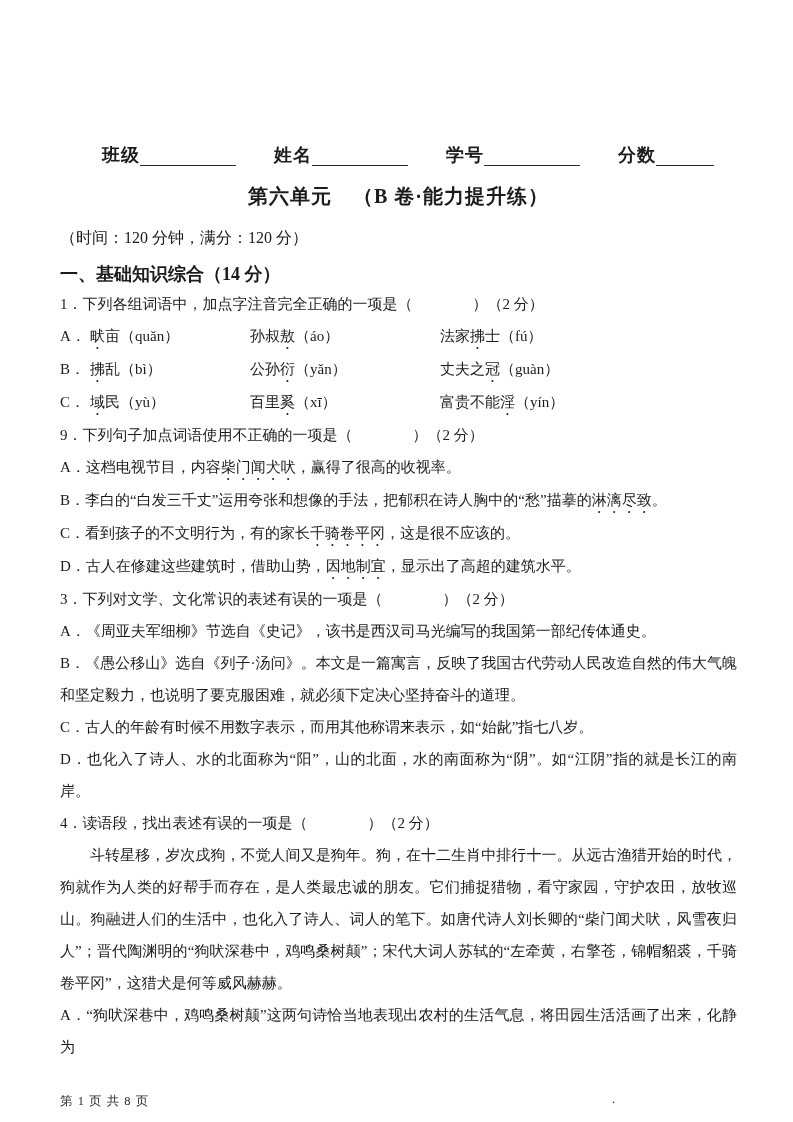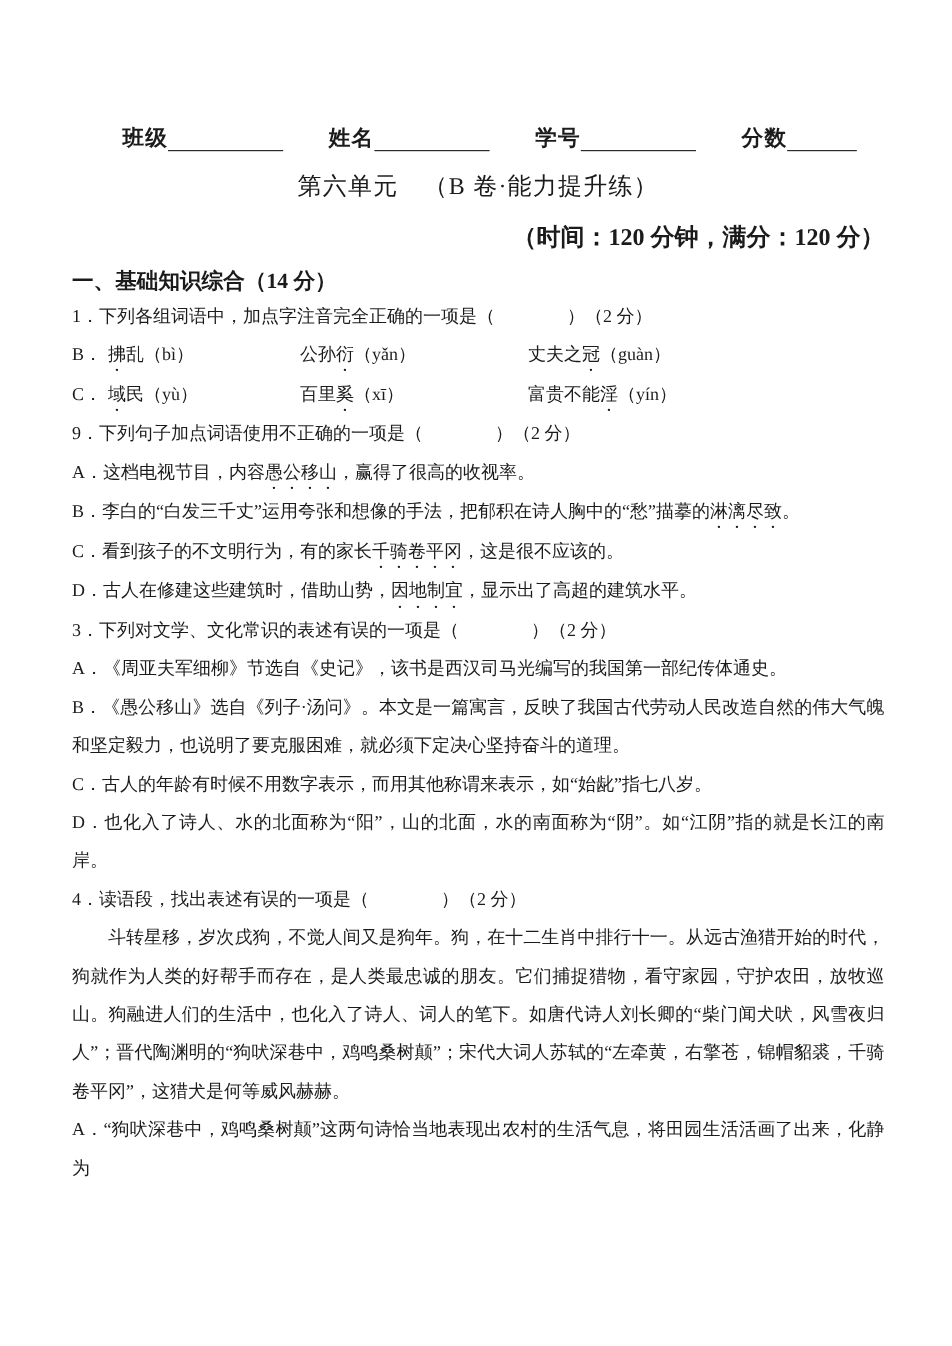--- a/index.html
+++ b/index.html
@@ -20,49 +20,50 @@
     padding: 100px 56px 0 60px;
     overflow: hidden;
   }
   
   .header-row {
     display: flex;
     align-items: flex-end;
     padding-left: 42px;
     height: 26px;
     white-space: nowrap;
+    margin-top: 40px;
   }
   .hg { display: inline-flex; align-items: flex-end; margin-right: 38px; }
   .hlabel {
     font-weight: 700;
     font-size: 18px;
     letter-spacing: 1px;
     line-height: 22px;
   }
   .hblank {
     display: inline-block;
     border-bottom: 1.5px solid #2a2a2a;
     height: 20px;
   }
   .w-long { width: 96px; }
   .w-short { width: 58px; }
 
   .title {
     margin: 14px 0 0 0;
     text-align: center;
     font-size: 20px;
-    font-weight: 400;
+    font-weight: 700;
     line-height: 32px;
     letter-spacing: 1px;
   }
   .subtitle {
     margin: 14px 0 0 0;
-    text-align: right;
-    font-size: 20px;
-    font-weight: 700;
+    text-align: left;
+    font-size: 16px;
+    font-weight: 400;
     line-height: 24px;
   }
   .section {
     margin: 10px 0 0 0;
     font-size: 18px;
     font-weight: 700;
     line-height: 28px;
   }
   .line {
     margin: 0;
@@ -119,36 +120,43 @@
       <span class="hblank w-short"></span>
     </span>
   </div>
 
   <h1 class="title">第六单元　（B 卷·能力提升练）</h1>
   <div class="subtitle">（时间：120 分钟，满分：120 分）</div>
   <div class="section">一、基础知识综合（14 分）</div>
 
   <p class="line">1．下列各组词语中，加点字注音完全正确的一项是（　　　　）（2 分）</p>
   <p class="line">
+    <span class="letter">A．</span><span class="pitem w-a"><em class="emph">畎</em>亩（quǎn）</span><span class="pitem w-b">孙叔<em class="emph">敖</em>（áo）</span><span class="pitem">法家<em class="emph">拂</em>士（fú）</span>
+  </p>
+  <p class="line">
     <span class="letter">B．</span><span class="pitem w-a"><em class="emph">拂</em>乱（bì）</span><span class="pitem w-b">公孙<em class="emph">衍</em>（yǎn）</span><span class="pitem">丈夫之<em class="emph">冠</em>（guàn）</span>
   </p>
   <p class="line">
     <span class="letter">C．</span><span class="pitem w-a"><em class="emph">域</em>民（yù）</span><span class="pitem w-b">百里<em class="emph">奚</em>（xī）</span><span class="pitem">富贵不能<em class="emph">淫</em>（yín）</span>
   </p>
 
   <p class="line">9．下列句子加点词语使用不正确的一项是（　　　　）（2 分）</p>
-  <p class="line">A．这档电视节目，内容<em class="emph">愚公移山</em>，赢得了很高的收视率。</p>
+  <p class="line">A．这档电视节目，内容<em class="emph">柴门闻犬吠</em>，赢得了很高的收视率。</p>
   <p class="line">B．李白的“白发三千丈”运用夸张和想像的手法，把郁积在诗人胸中的“愁”描摹的<em class="emph">淋漓尽致</em>。</p>
   <p class="line">C．看到孩子的不文明行为，有的家长<em class="emph">千骑卷平冈</em>，这是很不应该的。</p>
   <p class="line">D．古人在修建这些建筑时，借助山势，<em class="emph">因地制宜</em>，显示出了高超的建筑水平。</p>
 
   <p class="line">3．下列对文学、文化常识的表述有误的一项是（　　　　）（2 分）</p>
   <p class="line">A．《周亚夫军细柳》节选自《史记》，该书是西汉司马光编写的我国第一部纪传体通史。</p>
   <p class="line just">B．《愚公移山》选自《列子·汤问》。本文是一篇寓言，反映了我国古代劳动人民改造自然的伟大气魄和坚定毅力，也说明了要克服困难，就必须下定决心坚持奋斗的道理。</p>
   <p class="line">C．古人的年龄有时候不用数字表示，而用其他称谓来表示，如“始龀”指七八岁。</p>
   <p class="line just">D．也化入了诗人、水的北面称为“阳”，山的北面，水的南面称为“阴”。如“江阴”指的就是长江的南岸。</p>
 
   <p class="line">4．读语段，找出表述有误的一项是（　　　　）（2 分）</p>
   <p class="line just para">斗转星移，岁次戌狗，不觉人间又是狗年。狗，在十二生肖中排行十一。从远古渔猎开始的时代，狗就作为人类的好帮手而存在，是人类最忠诚的朋友。它们捕捉猎物，看守家园，守护农田，放牧巡山。狗融进人们的生活中，也化入了诗人、词人的笔下。如唐代诗人刘长卿的“柴门闻犬吠，风雪夜归人”；晋代陶渊明的“狗吠深巷中，鸡鸣桑树颠”；宋代大词人苏轼的“左牵黄，右擎苍，锦帽貂裘，千骑卷平冈”，这猎犬是何等威风赫赫。</p>
   <p class="line just">A．“狗吠深巷中，鸡鸣桑树颠”这两句诗恰当地表现出农村的生活气息，将田园生活活画了出来，化静为</p>
 
+  <div class="footer">
+    <span>第 1 页 共 8 页</span>
+    <span class="stray">.</span>
+  </div>
 
 </div>
 
 </body></html>

